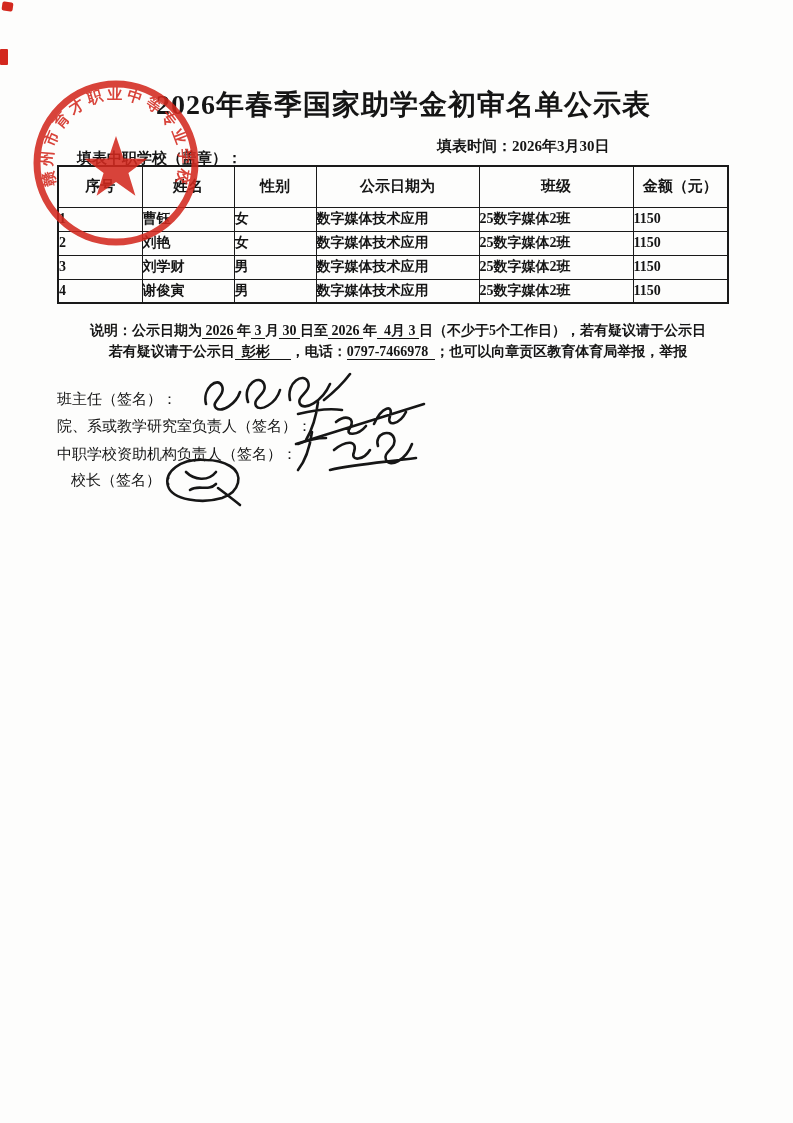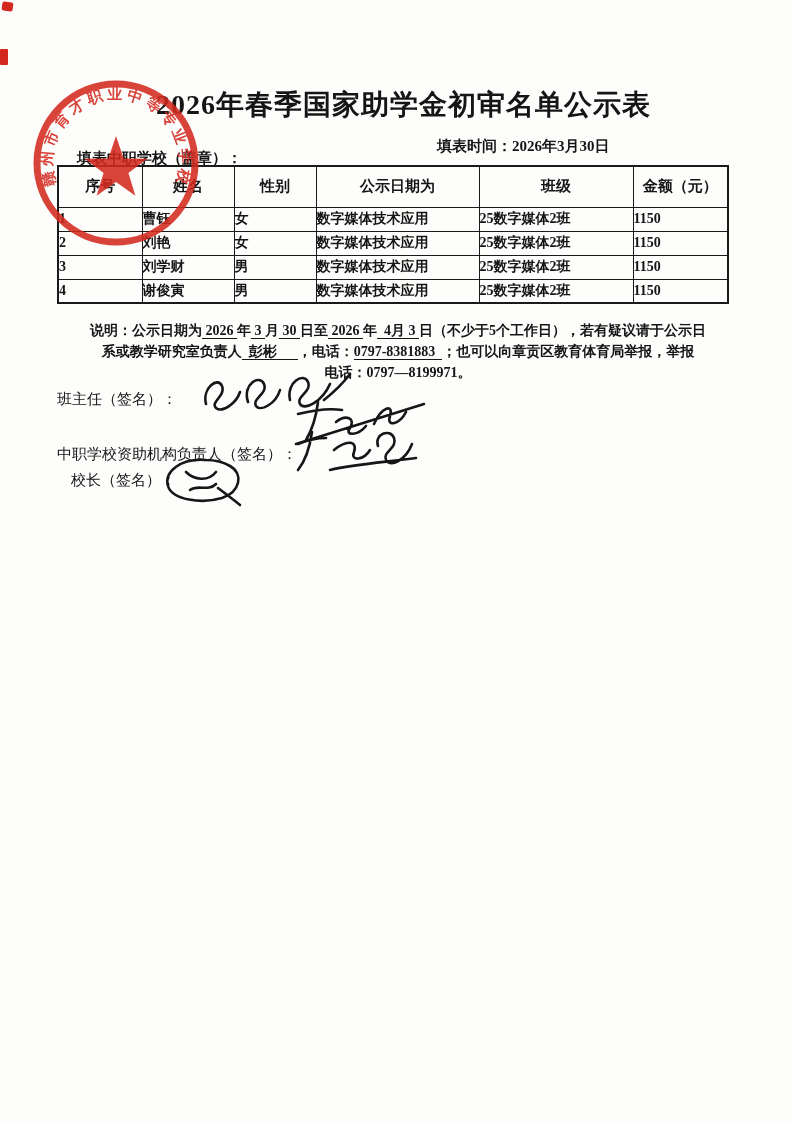--- a/index.html
+++ b/index.html
@@ -135,25 +135,25 @@
         <td>男</td>
         <td>数字媒体技术应用</td>
         <td>25数字媒体2班</td>
         <td class="num">1150</td>
       </tr>
     </tbody>
   </table>
 
   <div class="notes">
     <div class="ln"><span>说明：公示日期为</span><span class="u"> 2026 </span><span>年</span><span class="u"> 3 </span><span>月</span><span class="u"> 30 </span><span>日至</span><span class="u"> 2026 </span><span>年</span><span class="u">  4月 3 </span><span>日（不少于5个工作日），若有疑议请于公示日</span></div>
-    <div class="ln"><span>系或教学研究室负责人</span><span class="u">  彭彬      </span><span>，电话：</span><span class="u">0797-8381883  </span><span>；也可以向章贡区教育体育局举报，举报</span></div>
-    <div class="ln">电话：0797—8199971。</div>
+    <div class="ln"><span>若有疑议请于公示日</span><span class="u">  彭彬      </span><span>，电话：</span><span class="u">0797-7466978  </span><span>；也可以向章贡区教育体育局举报，举报</span></div>
   </div>
 
   <span class="sig-label lbl-1">班主任（签名）：</span>
+  <span class="sig-label lbl-2">院、系或教学研究室负责人（签名）：</span>
   <span class="sig-label lbl-3">中职学校资助机构负责人（签名）：</span>
   <span class="sig-label lbl-4">校长（签名）：</span>
 
   <svg class="sig sig-1" width="158" height="48" aria-label="谢燕萍">
     <path d="M10 36 C6 20 22 8 26 18 C30 28 14 34 20 40 C26 45 40 36 44 24
              M52 34 C46 16 64 6 68 16 C72 26 56 30 60 38 C64 44 80 36 84 22
              M94 32 C90 14 108 4 112 14 C116 24 100 28 104 36 C108 43 126 34 134 16
              M128 32 C138 24 148 14 154 6"></path>
   </svg>
 

